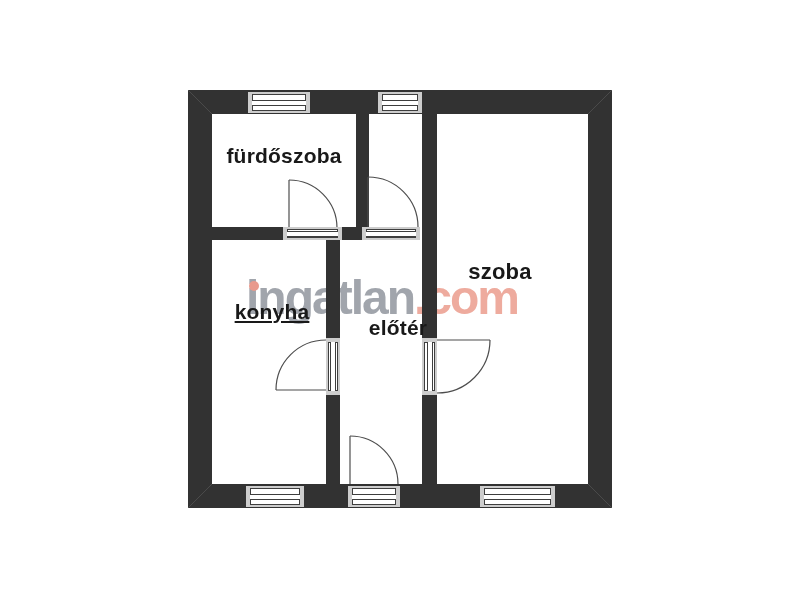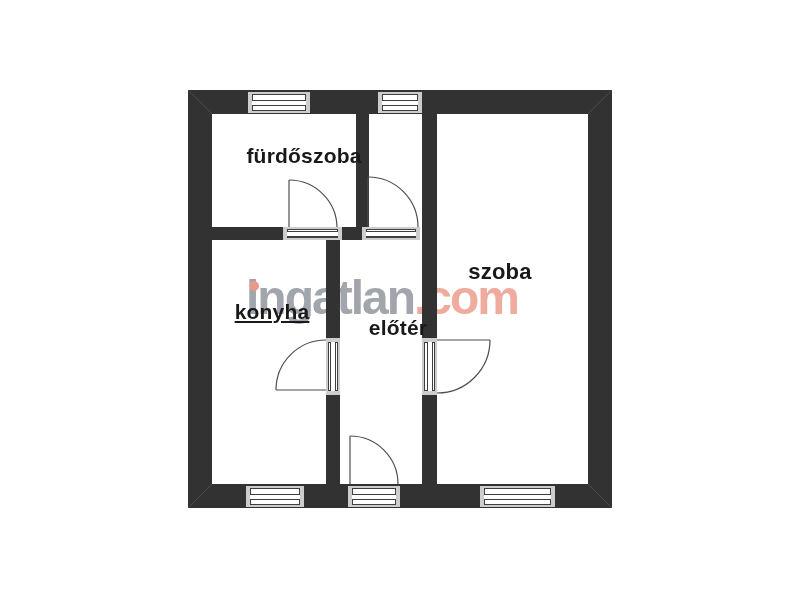--- a/index.html
+++ b/index.html
@@ -112,18 +112,18 @@
 
     <line x1="350" y1="484" x2="350" y2="436"></line>
     <path d="M350,436 A48,48 0 0 1 398,484"></path>
 
     <line class="miter" x1="188" y1="90" x2="212" y2="114"></line>
     <line class="miter" x1="612" y1="90" x2="588" y2="114"></line>
     <line class="miter" x1="188" y1="508" x2="212" y2="484"></line>
     <line class="miter" x1="612" y1="508" x2="588" y2="484"></line>
   </svg>
 
-  <div class="room-label" style="left:284px;top:144px;margin-left:20px;">fürdőszoba</div>
+  <div class="room-label" style="left:284px;top:144px;">fürdőszoba</div>
   <div class="room-label" style="left:272px;top:300px;text-decoration:underline;">konyha</div>
   <div class="room-label" style="left:398px;top:316px;">előtér</div>
   <div class="room-label big" style="left:500px;top:259px;">szoba</div>
 
 </div>
 
 </body></html>

